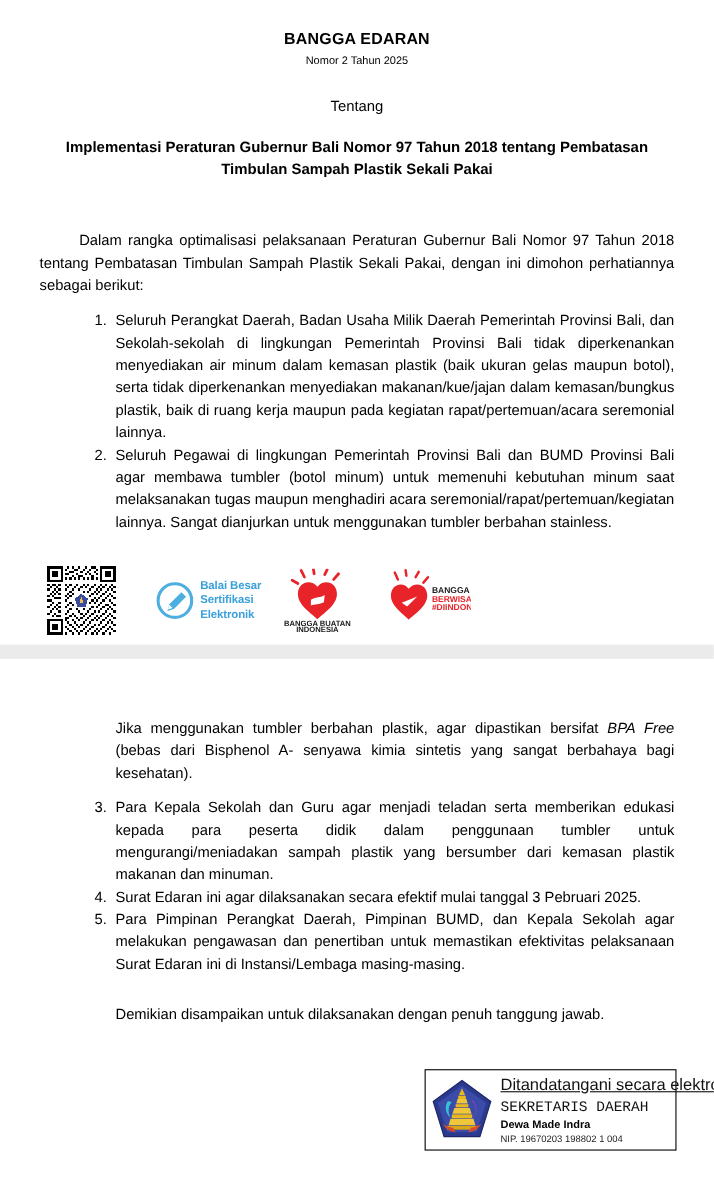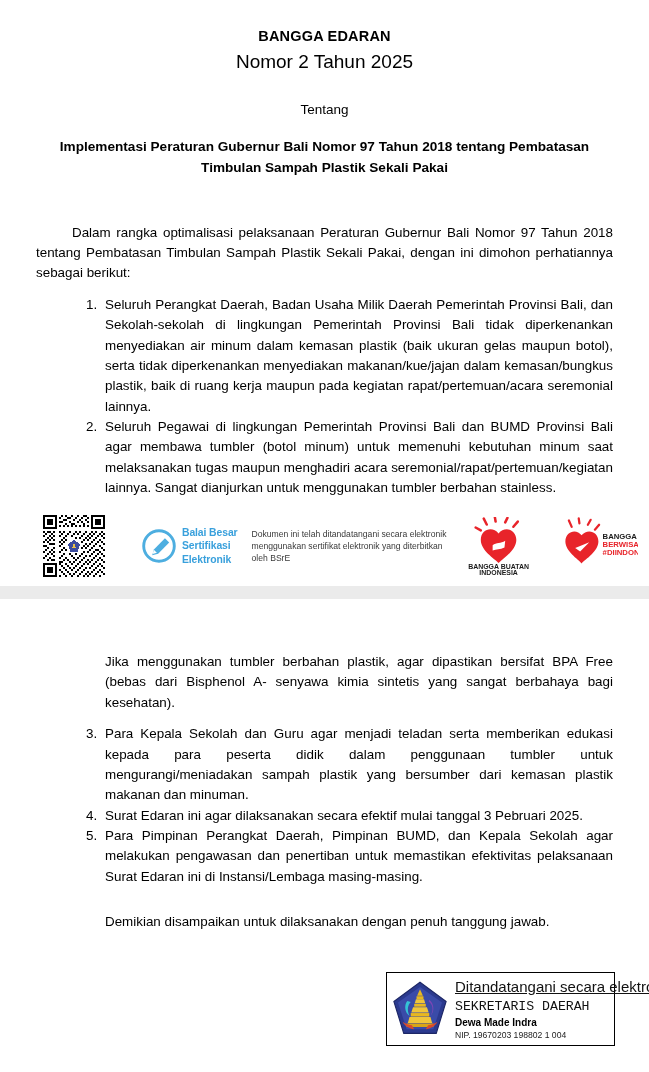--- a/index.html
+++ b/index.html
@@ -28,21 +28,21 @@
     padding-top: 27px;
     text-align: center;
   }
   .title-main {
     font-size: 14.5px;
     font-weight: bold;
     letter-spacing: 0.2px;
     line-height: 1.35;
   }
   .title-number {
-    font-size: 19px;
+    font-size: 10px;
     line-height: 1.5;
     margin-top: 1px;
   }
   .title-tentang {
     font-size: 13.5px;
     margin-top: 24px;
     line-height: 1.5;
   }
   .title-subject {
     font-size: 13.6px;
@@ -85,21 +85,21 @@
     text-align: left;
     font-size: 13.4px;
   }
   .cont-para {
     font-size: 13.4px;
     line-height: 1.52;
     text-align: justify;
     margin: 0;
     padding-left: 69px;
   }
-  .ital { }
+  .ital { font-style: italic; }
 
   .closing {
     font-size: 13.4px;
     line-height: 1.52;
     margin: 25px 0 0 0;
     padding-left: 69px;
   }
 
   
   .esign-strip {
@@ -534,21 +534,20 @@
         <path d="M27 11 L14 24 L12 31 L19 29 L32 16 Z" fill="#4DAEE0"></path>
         <path d="M12.6 29.4 L17.5 28 L13.9 24.5 Z" fill="#ffffff"></path>
       </svg>
       <div class="bsre-words">
         <div>Balai Besar</div>
         <div>Sertifikasi</div>
         <div>Elektronik</div>
       </div>
     </div>
 
-    <div class="bsre-note">Dokumen ini telah ditandatangani secara elektronik menggunakan sertifikat elektronik yang diterbitkan oleh BSrE</div>
 
     <div class="logos-right">
       <svg width="74" height="58" viewBox="0 0 100 78">
         <g stroke="#E8242A" stroke-width="3.4" stroke-linecap="round" fill="none">
           <line x1="28" y1="10" x2="24" y2="2"></line>
           <line x1="40" y1="6" x2="39" y2="0"></line>
           <line x1="53" y1="7" x2="56" y2="1"></line>
           <line x1="64" y1="13" x2="70" y2="6"></line>
           <line x1="20" y1="18" x2="13" y2="14"></line>
         </g>

